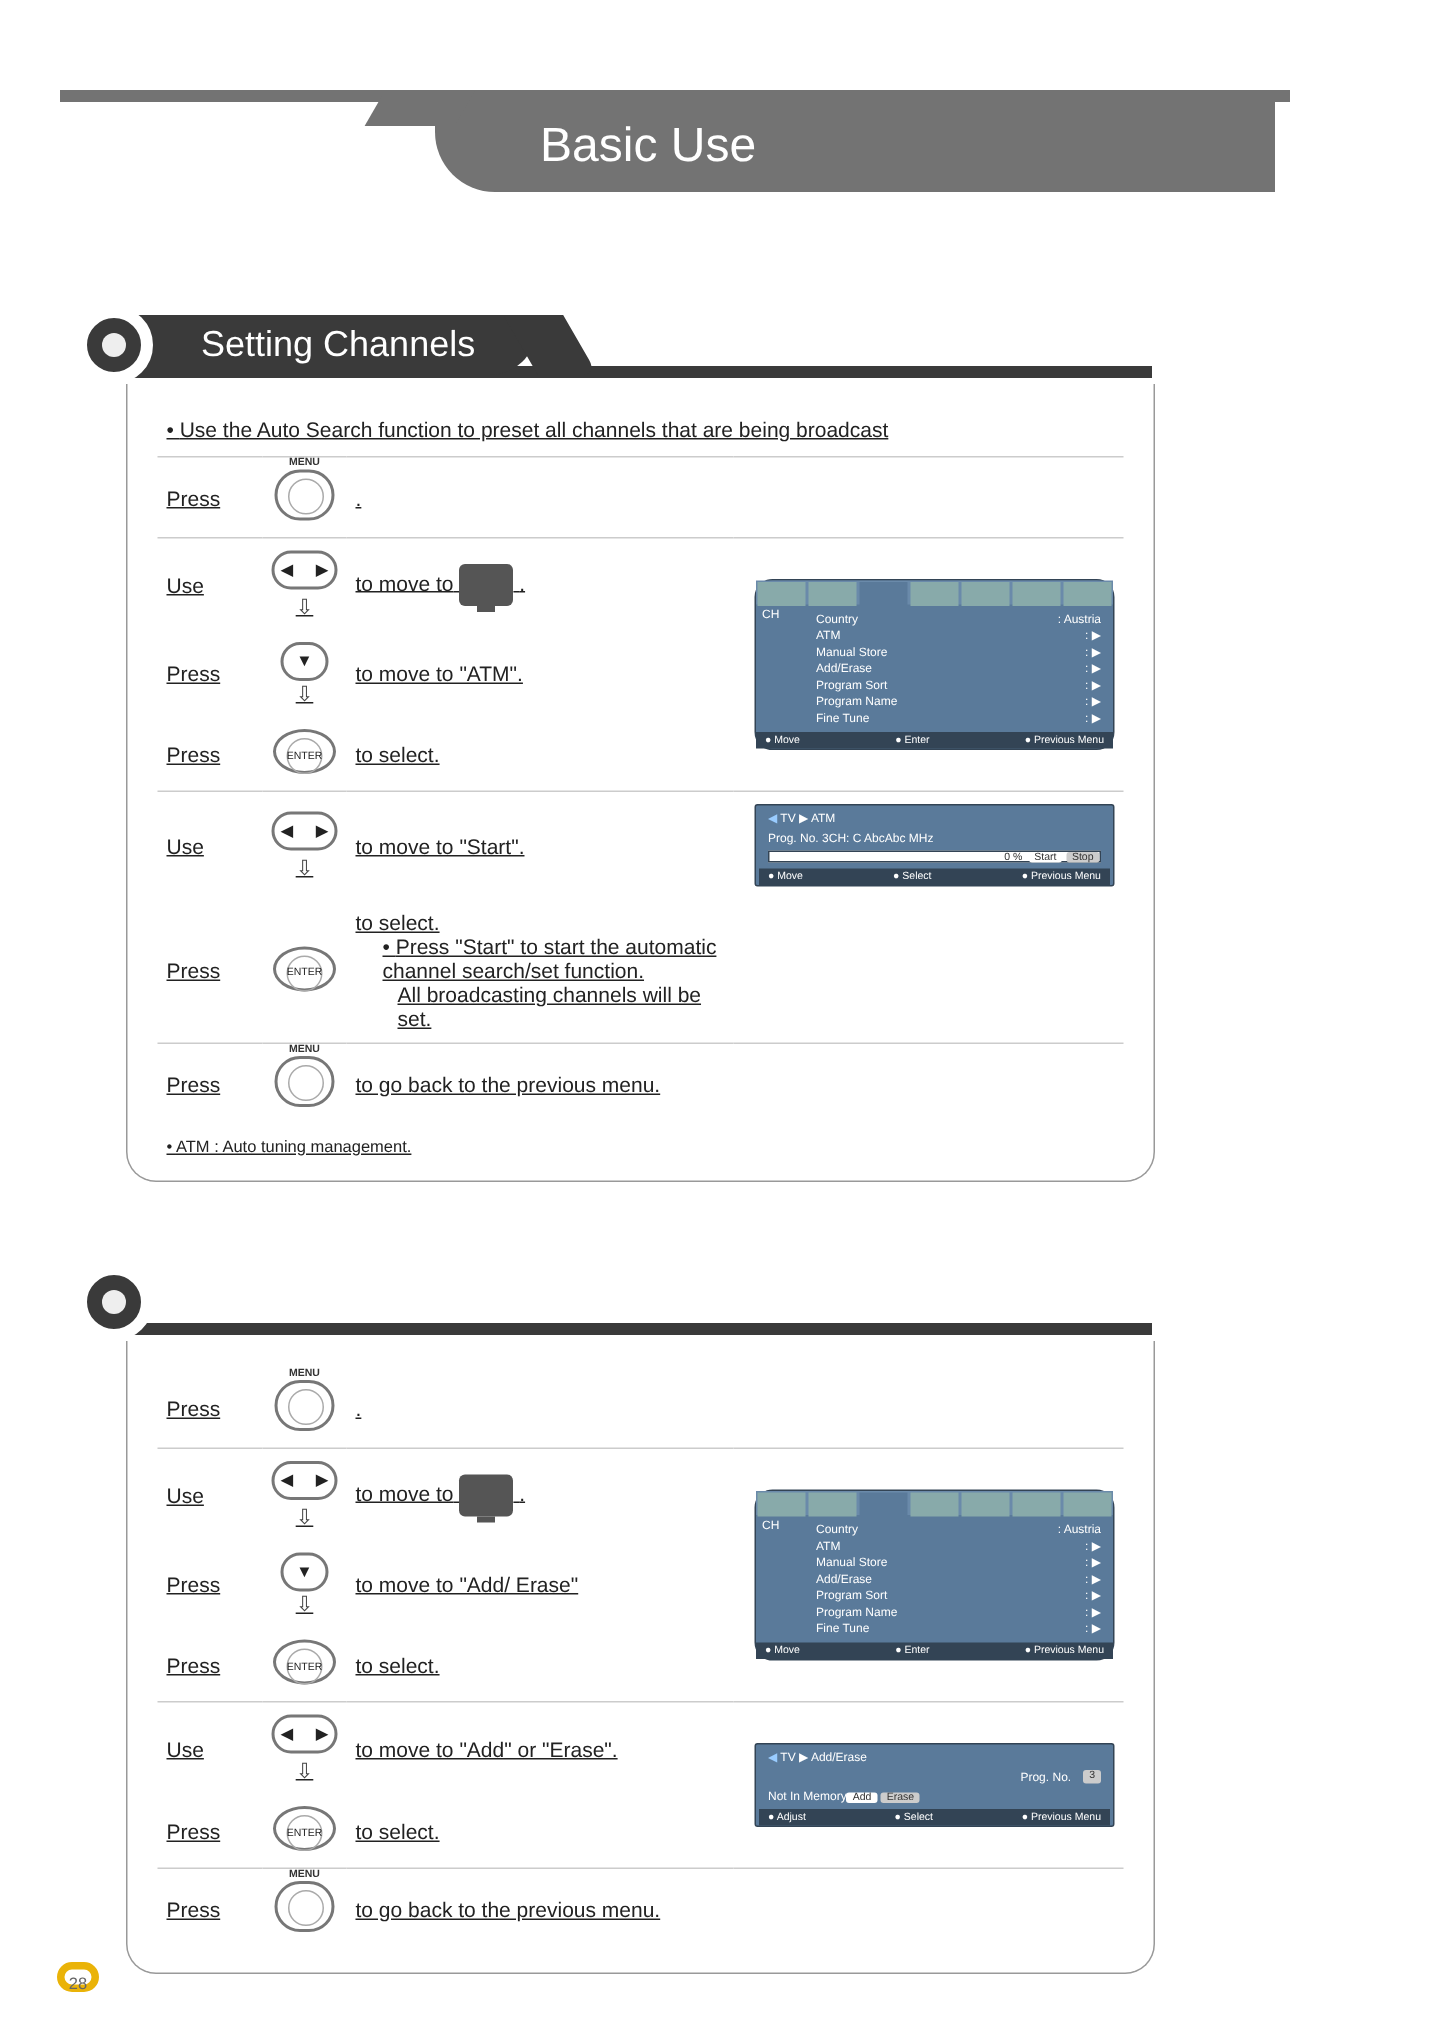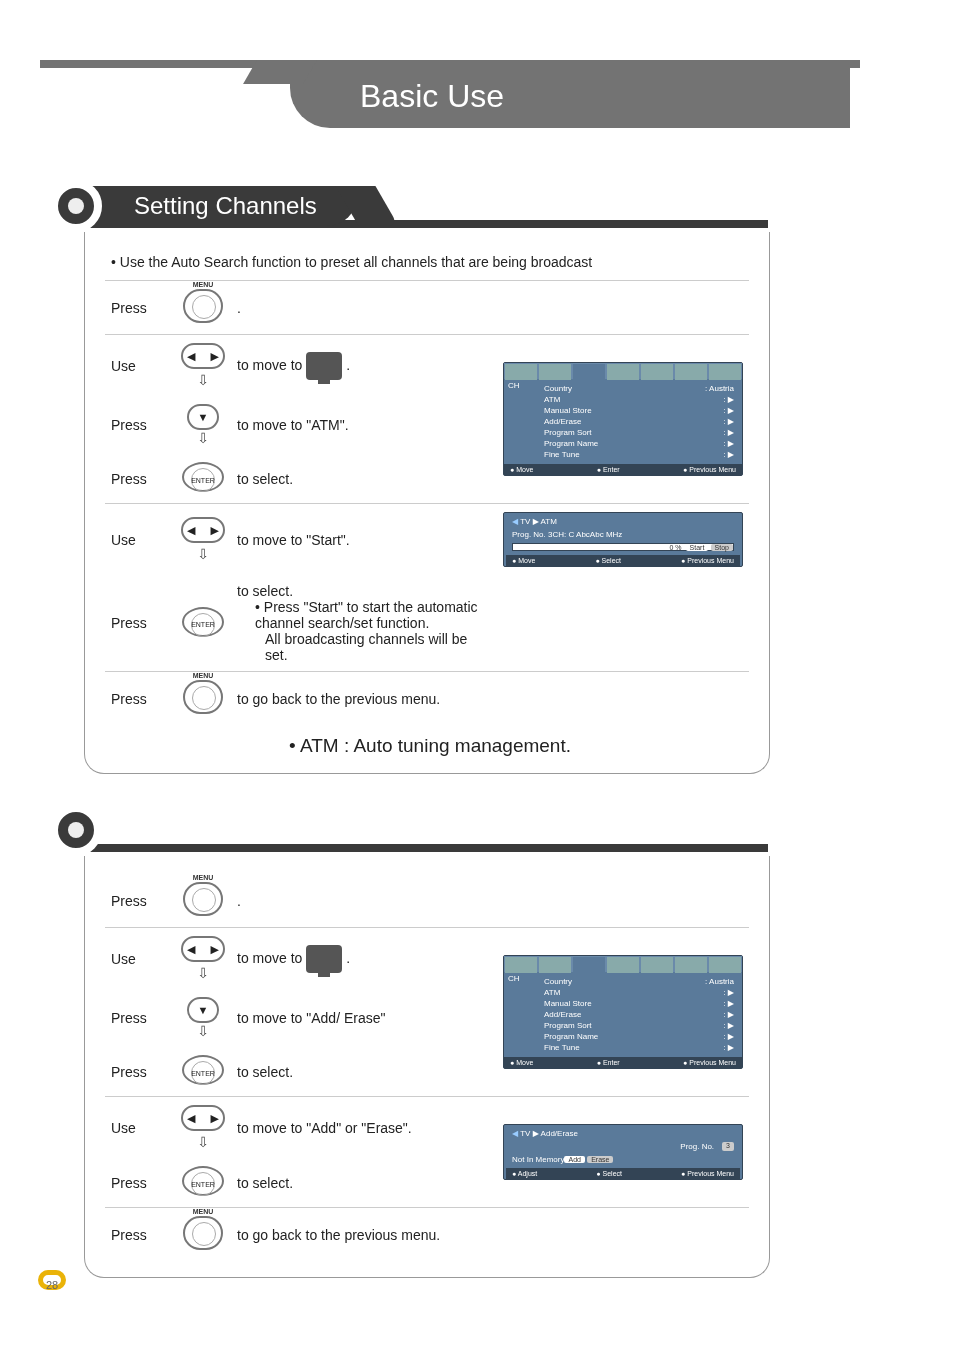--- a/index.html
+++ b/index.html
@@ -3,21 +3,21 @@
 <meta charset="utf-8">
 <style>
   * { box-sizing: border-box; margin: 0; padding: 0; }
   body { background: #fff; font-family: Arial, Helvetica, sans-serif; width: 954px; margin: 0 auto; color: #222; }
   .page { width: 838px; padding: 60px 40px 40px 20px; position: relative; }
   .top-banner { position: relative; height: 90px; }
   .top-accent { position: absolute; top: 0; left: 20px; width: 820px; height: 8px; background: #737373; }
   .tab-shape { position: absolute; top: 8px; left: 270px; width: 560px; height: 60px; background: #737373; border-radius: 0 0 0 40px; }
   .tab-shape::before { content:""; position:absolute; left:-40px; top:-8px; width:60px; height:24px; background:#737373; transform: skewX(-30deg); }
   .tab-title { position: absolute; top: 18px; left: 340px; color: #fff; font-size: 32px; font-weight: 400; }
-  .section { margin-top: 36px; position: relative; }
+  .section { margin-top: 60px; position: relative; text-decoration: underline; }
   .sec-header { position: relative; height: 42px; margin-bottom: 4px; }
   .sec-circle { position: absolute; left: 30px; top: -6px; width: 52px; height: 52px; background: #3a3a3a; border-radius: 50%; border: 8px solid #fff; z-index: 2; }
   .sec-circle::after { content:""; position:absolute; left:10px; top:10px; width:16px; height:16px; border-radius:50%; background:#eee; }
   .sec-bar { position: absolute; left: 64px; top: 0; height: 40px; background: #3a3a3a; color: #fff; font-size: 24px; line-height: 40px; padding: 0 40px 0 50px; border-radius: 0 0 30px 0; z-index: 1; }
   .sec-bar::after { content:""; position:absolute; right:-30px; top:0; width:40px; height:40px; background:#3a3a3a; transform: skewX(30deg); border-radius: 0 0 10px 0; }
   .sec-black-line { position:absolute; left: 64px; right: 30px; top: 34px; height: 8px; background:#3a3a3a; z-index:0; }
   .box { border: 1px solid #999; border-radius: 0 0 20px 20px; border-top: none; margin: 0 28px 0 64px; padding: 18px 20px 16px 20px; }
   .intro { font-size: 14px; margin: 4px 0 10px 6px; }
   table.steps { width: 100%; border-collapse: collapse; }
   table.steps tr { }
@@ -31,36 +31,36 @@
   .rc-oval { border-radius:50%; height:30px; width:42px; }
   .rc-lbl { font-size:7px; position:absolute; top:-10px; left:0; width:100%; text-align:center; color:#333; font-weight:bold; }
   .rc-inner { position:absolute; left:7px; top:4px; width:24px; height:24px; border:1px solid #aaa; border-radius:50%; font-size:7px; display:flex; align-items:center; justify-content:center; }
   .arrows-lr { display:inline-block; width:44px; height:26px; border:2px solid #777; border-radius:14px; position:relative; font-size:11px; line-height:22px; }
   .arrows-lr::before { content:"◀"; position:absolute; left:4px; }
   .arrows-lr::after { content:"▶"; position:absolute; right:4px; }
   .arrow-dn { font-size:14px; color:#444; }
   .down-icon { display:inline-block; width:32px; height:26px; border:2px solid #777; border-radius:14px; position:relative; font-size:11px; line-height:22px; text-align:center; }
   .tv-icon { display:inline-block; width:36px; height:28px; background:#555; border-radius:4px; vertical-align:middle; position:relative; }
   .tv-icon::after { content:""; position:absolute; left:12px; bottom:-4px; width:12px; height:4px; background:#555; }
-  .shot-box { display:inline-block; width:240px; font-size:8px; color:#fff; background:#5a7a9a; border:1px solid #345; border-radius:2px; text-align:left; }
+  .shot-box { display:inline-block; width:240px; font-size:8px; color:#fff; background:#5a7a9a; border:1px solid #345; border-radius:12px; text-align:left; }
   .shot-tabs { height:16px; background:#6a8aaa; display:flex; }
   .shot-tab { flex:1; height:16px; background:#8aa; margin:1px; }
   .shot-tab.active { background:#5a7a9a; }
   .shot-body { padding:4px 8px 4px 40px; }
   .shot-body div { display:flex; justify-content:space-between; line-height:11px; }
   .shot-foot { background:#345; padding:2px 6px; display:flex; justify-content:space-between; font-size:7px; }
   .shot-foot span::before { content:"● "; }
   .shot-box2 { display:inline-block; width:240px; font-size:8px; color:#fff; background:#5a7a9a; border:1px solid #345; border-radius:2px; text-align:left; padding:4px 8px; }
   .shot-box2 .crumb { font-size:8px; margin-bottom:4px; }
   .shot-box2 .row2 { display:flex; margin-bottom:4px; }
   .shot-box2 .bar { height:8px; background:#fff; border:1px solid #345; position:relative; margin-bottom:4px; display:flex; align-items:center; }
   .shot-box2 .bar .pct { color:#333; font-size:7px; margin-left:auto; margin-right:4px; }
   .pill { background:#ccc; color:#333; padding:0 4px; border-radius:2px; font-size:7px; }
   .pill.sel { background:#fff; }
-  .footnote { font-size: 19px; margin-top: 10px; margin-left: 6px; text-align: center; }
+  .footnote { font-size: 11px; margin-top: 10px; margin-left: 6px; }
   .page-num { position: absolute; left: 38px; bottom: 28px; width: 28px; height: 20px; border:5px solid #eab308; border-radius: 10px; text-align:center; line-height:20px; font-size:11px; color:#666; }
   .bullet::before { content:"• "; }
   .sub-bullet { padding-left: 18px; display:block; }
   .sub-bullet::before { content:"• "; }
 </style>
 </head>
 <body>
 
 <div class="page">
   <div class="top-banner">

